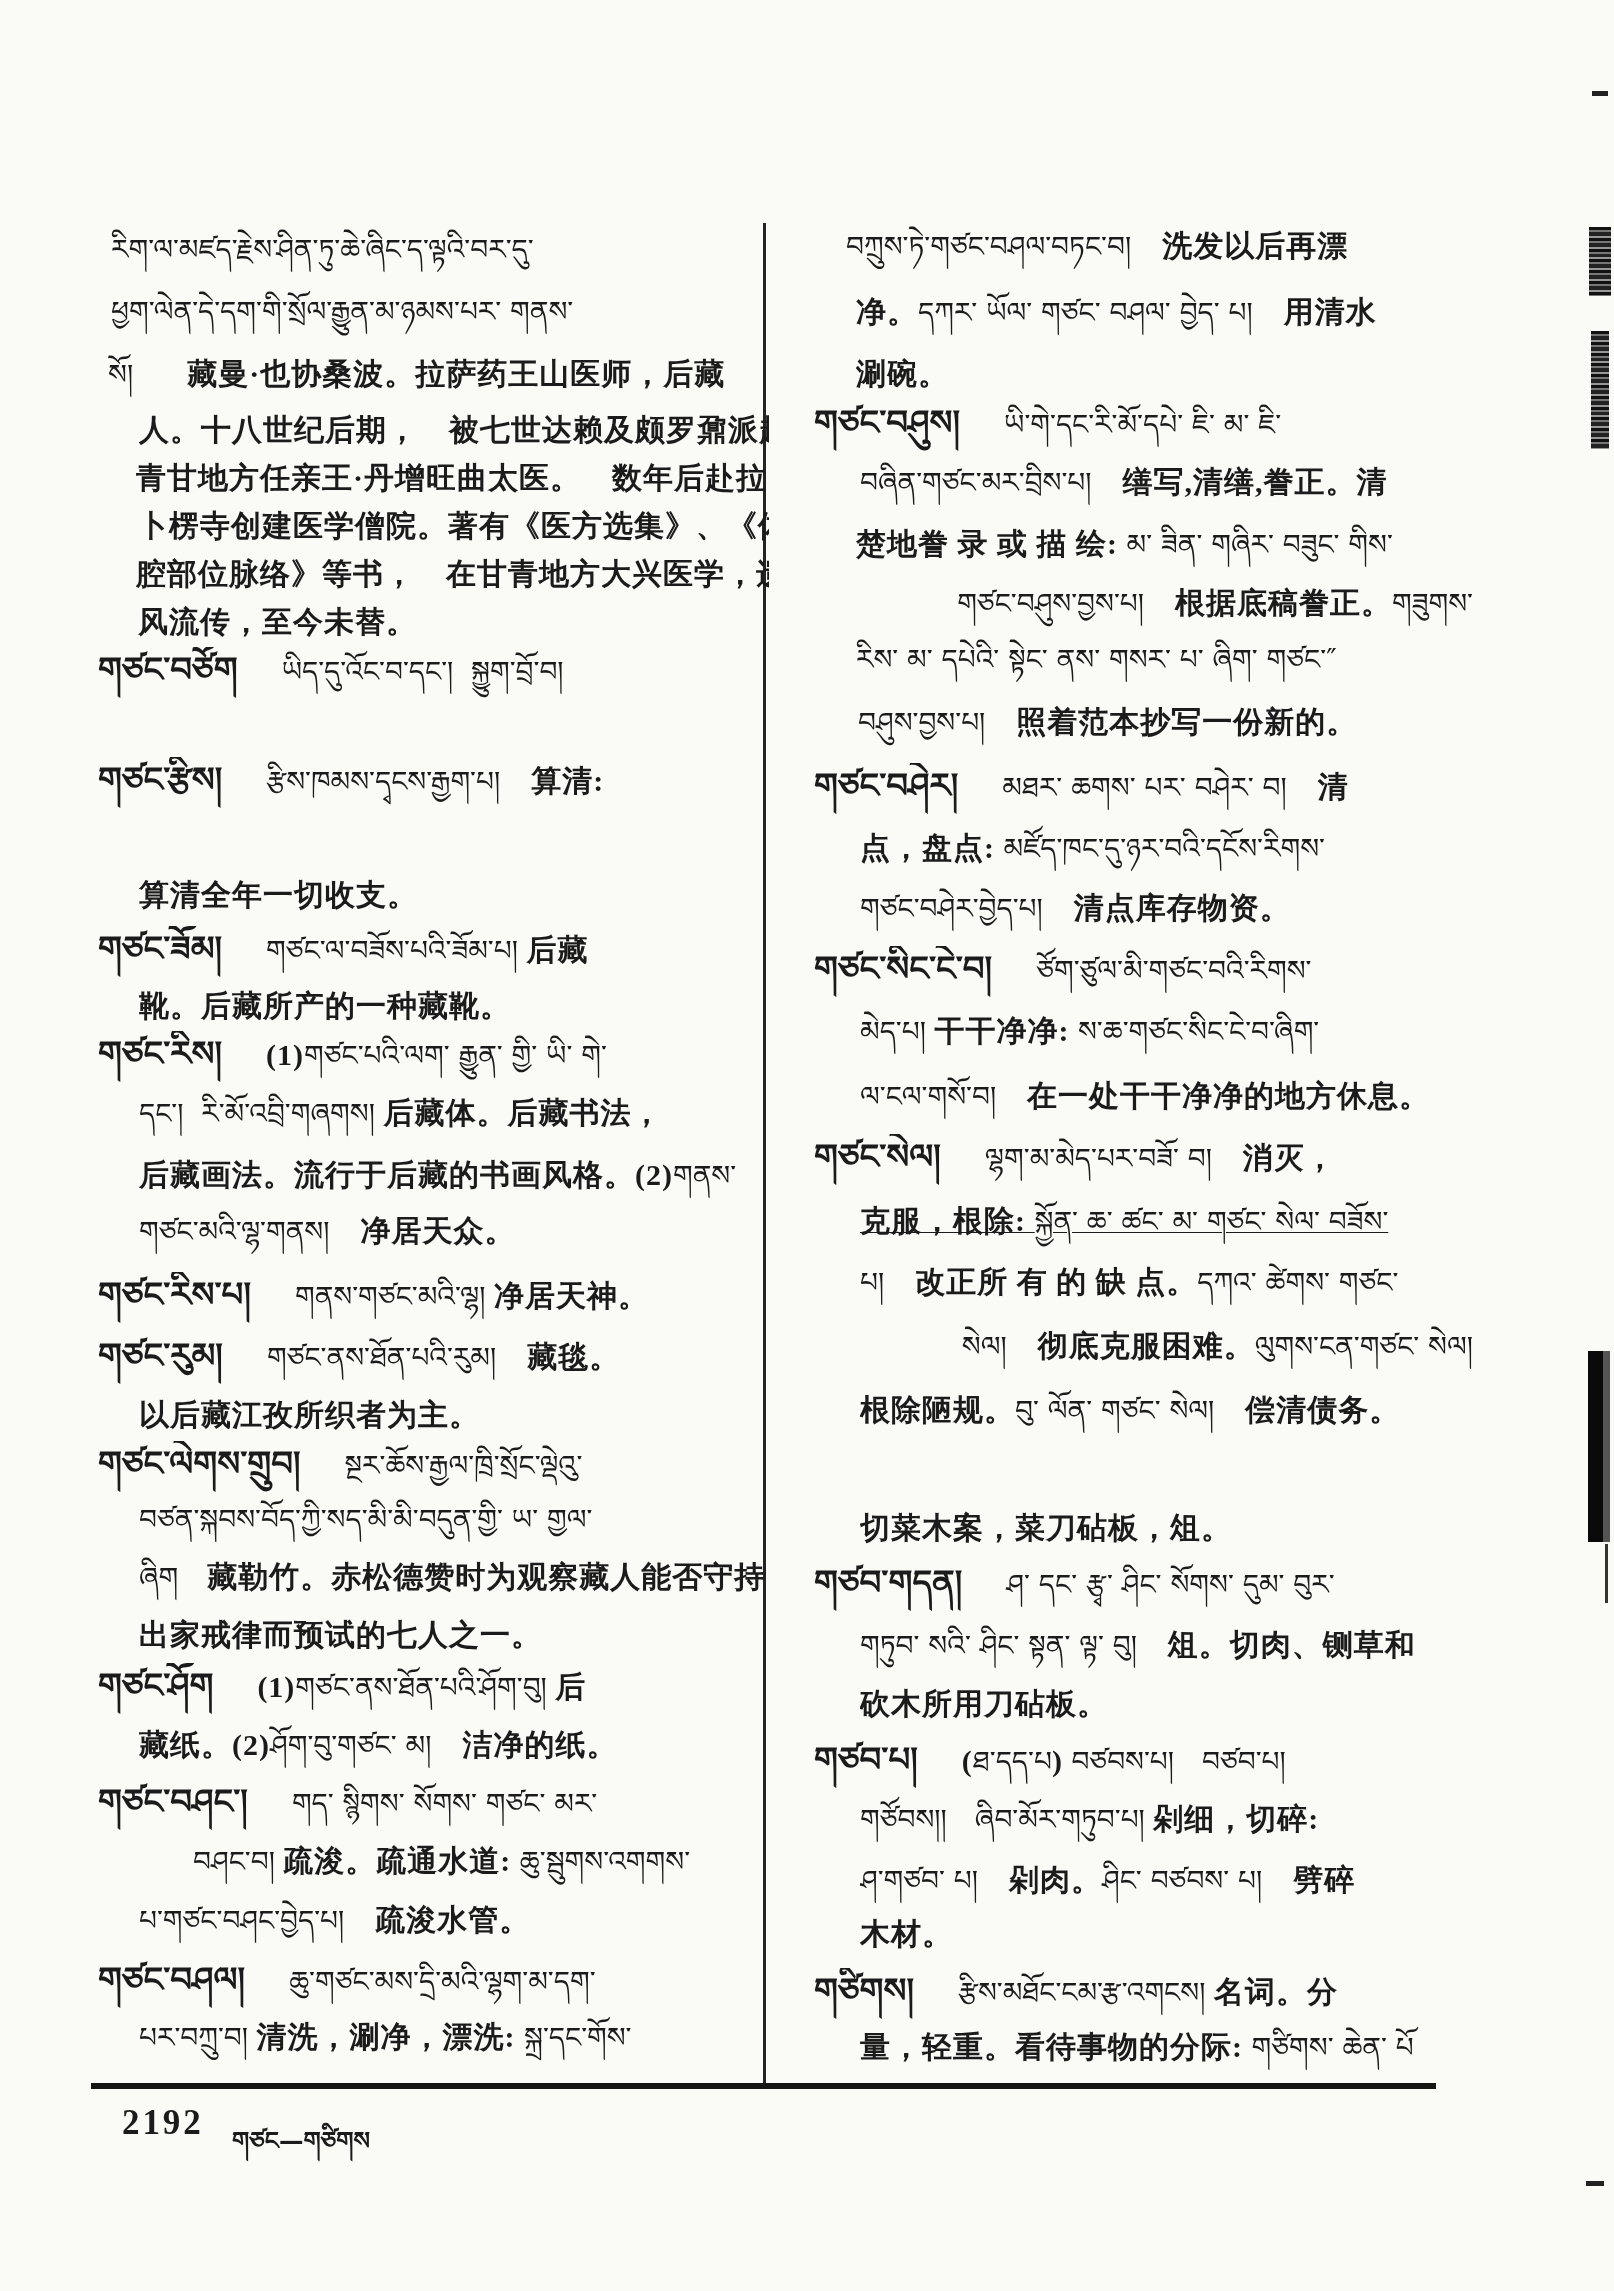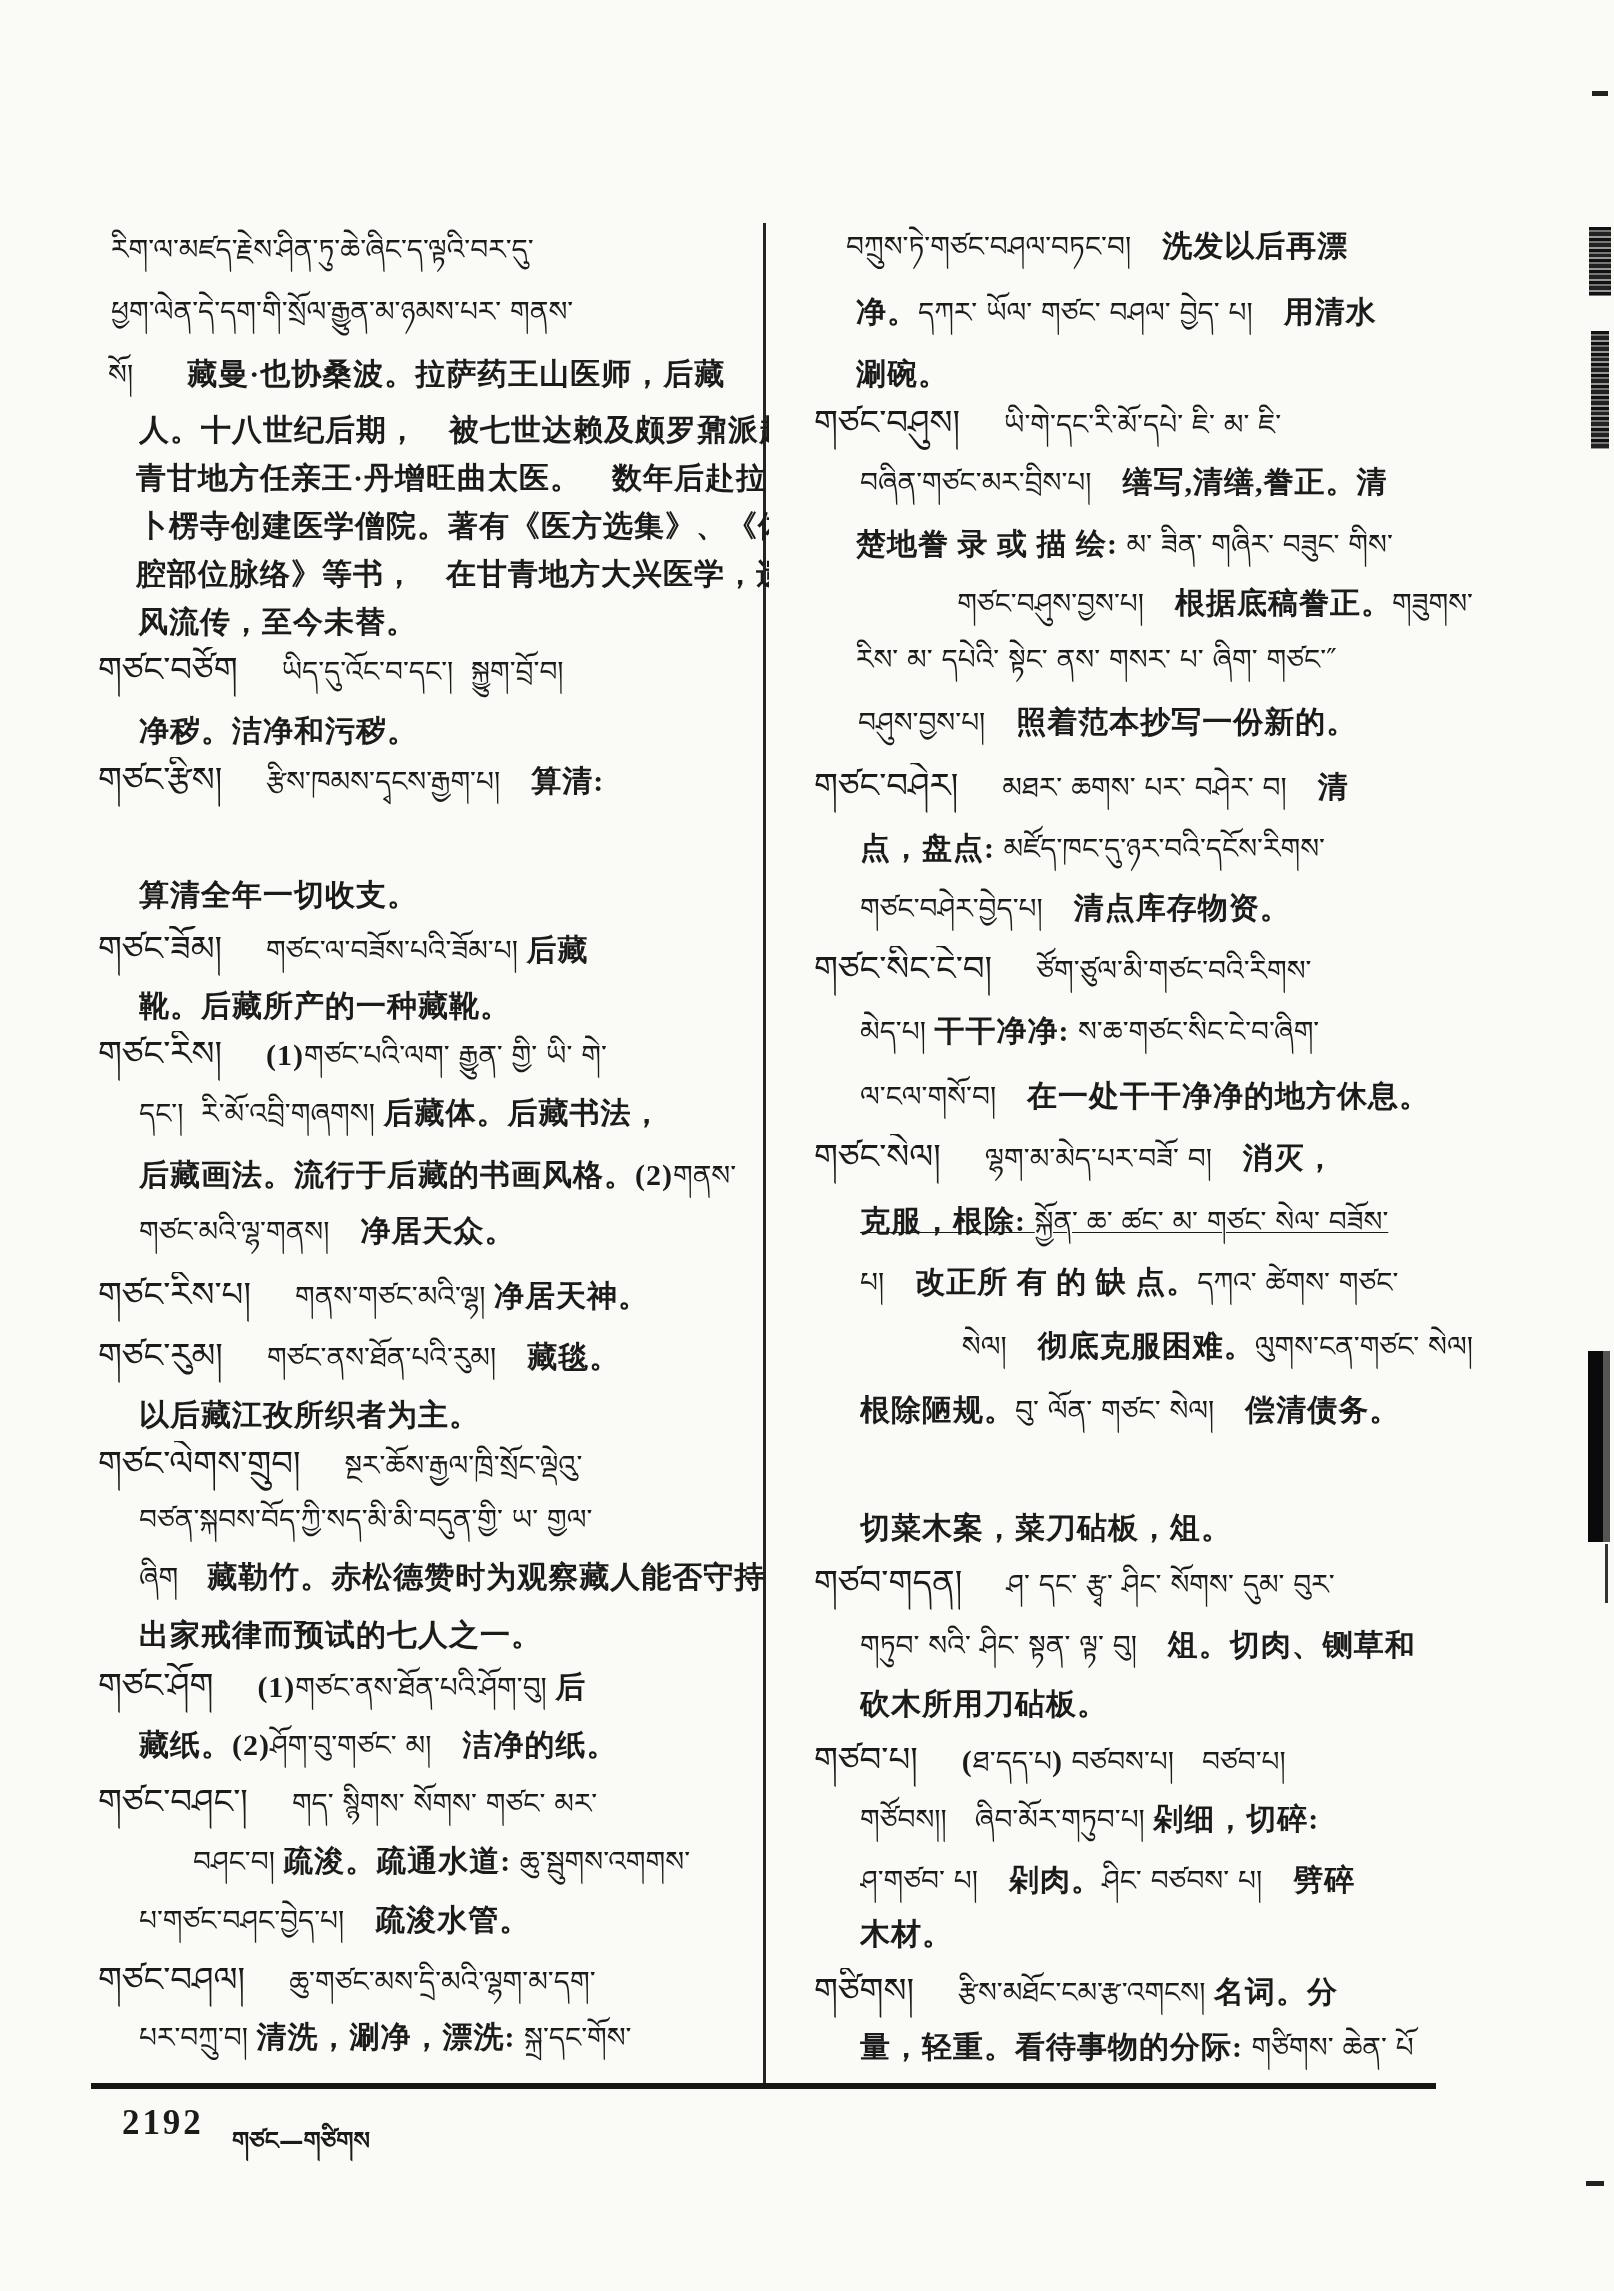--- a/index.html
+++ b/index.html
@@ -25,21 +25,21 @@
     letter-spacing:1px;
   }
   .bo{
     font-family:"DejaVu Sans","Liberation Sans",sans-serif;
     font-size:28px;
     font-weight:500;
   }
   .bh{
     font-family:"DejaVu Sans","Liberation Sans",sans-serif;
     font-size:34px;
-    font-weight:normal;
+    font-weight:bold;
     margin-right:44px;
   }
   .sp{display:inline-block;}
   #divider{
     position:absolute;
     background:#242424;
   }
   #footer-rule{
     position:absolute;
     background:#151515;
@@ -82,21 +82,20 @@
   <div id="guide-words">གཙང—གཙིགས</div>
 <div class="line" style="left: 111px; top: 227px; width: 659px;"><span class="bo">རིག་ལ་མཛད་རྗེས་ཤིན་ཏུ་ཆེ་ཞིང་ད་ལྟའི་བར་དུ་</span></div>
     <div class="line" style="left: 111px; top: 289px; width: 659px;"><span class="bo">ཕྱག་ལེན་དེ་དག་གི་སྲོལ་རྒྱུན་མ་ཉམས་པར་ གནས་</span></div>
     <div class="line" style="left: 108px; top: 351px; width: 662px;"><span class="bo">སོ།</span><span class="sp" style="width: 54px;"></span><span class="zh">藏曼·也协桑波。拉萨药王山医师，后藏</span></div>
     <div class="line" style="left: 139px; top: 407px; width: 630px;"><span class="zh">人。十八世纪后期，　被七世达赖及颇罗鼐派赴</span></div>
     <div class="line" style="left: 136px; top: 455px; width: 633px;"><span class="zh">青甘地方任亲王·丹增旺曲太医。　数年后赴拉</span></div>
     <div class="line" style="left: 138px; top: 503px; width: 631px;"><span class="zh">卜楞寺创建医学僧院。著有《医方选集》、《体</span></div>
     <div class="line" style="left: 136px; top: 551px; width: 633px;"><span class="zh">腔部位脉络》等书，　在甘青地方大兴医学，遗</span></div>
     <div class="line" style="left: 138px; top: 599px; width: 631px;"><span class="zh">风流传，至今未替。</span></div>
     <div class="line" style="left: 98px; top: 647px; width: 671px;"><span class="bh">གཙང་བཙོག</span><span class="bo">ཡིད་དུ་འོང་བ་དང་།  སྐྱུག་བྲོ་བ།</span></div>
-    <div class="line" style="left: 139px; top: 708px; width: 630px;"><span class="zh">净秽。洁净和污秽。</span></div>
     <div class="line" style="left: 98px; top: 757px; width: 671px;"><span class="bh">གཙང་རྩིས།</span><span class="bo">རྩིས་ཁམས་དྭངས་རྒྱག་པ།</span><span class="zh">　算清:</span></div>
     <div class="line" style="left: 139px; top: 872px; width: 630px;"><span class="zh">算清全年一切收支。</span></div>
     <div class="line" style="left: 98px; top: 926px; width: 671px;"><span class="bh">གཙང་ཟོམ།</span><span class="bo">གཙང་ལ་བཟོས་པའི་ཟོམ་པ།</span><span class="zh"> 后藏</span></div>
     <div class="line" style="left: 139px; top: 983px; width: 630px;"><span class="zh">靴。后藏所产的一种藏靴。</span></div>
     <div class="line" style="left: 98px; top: 1031px; width: 671px;"><span class="bh">གཙང་རིས།</span><span class="zh">(1)</span><span class="bo">གཙང་པའི་ལག་ རྒྱུན་ གྱི་ ཡི་ གེ་</span></div>
     <div class="line" style="left: 139px; top: 1090px; width: 630px;"><span class="bo">དང་།  རི་མོ་འབྲི་གཞགས།</span><span class="zh"> 后藏体。后藏书法，</span></div>
     <div class="line" style="left: 139px; top: 1152px; width: 630px;"><span class="zh">后藏画法。流行于后藏的书画风格。(2)</span><span class="bo">གནས་</span></div>
     <div class="line" style="left: 139px; top: 1208px; width: 630px;"><span class="bo">གཙང་མའི་ལྷ་གནས།</span><span class="zh">　净居天众。</span></div>
     <div class="line" style="left: 98px; top: 1272px; width: 671px;"><span class="bh">གཙང་རིས་པ།</span><span class="bo">གནས་གཙང་མའི་ལྷ།</span><span class="zh"> 净居天神。</span></div>
     <div class="line" style="left: 98px; top: 1333px; width: 671px;"><span class="bh">གཙང་རུམ།</span><span class="bo">གཙང་ནས་ཐོན་པའི་རུམ།</span><span class="zh">　藏毯。</span></div>

